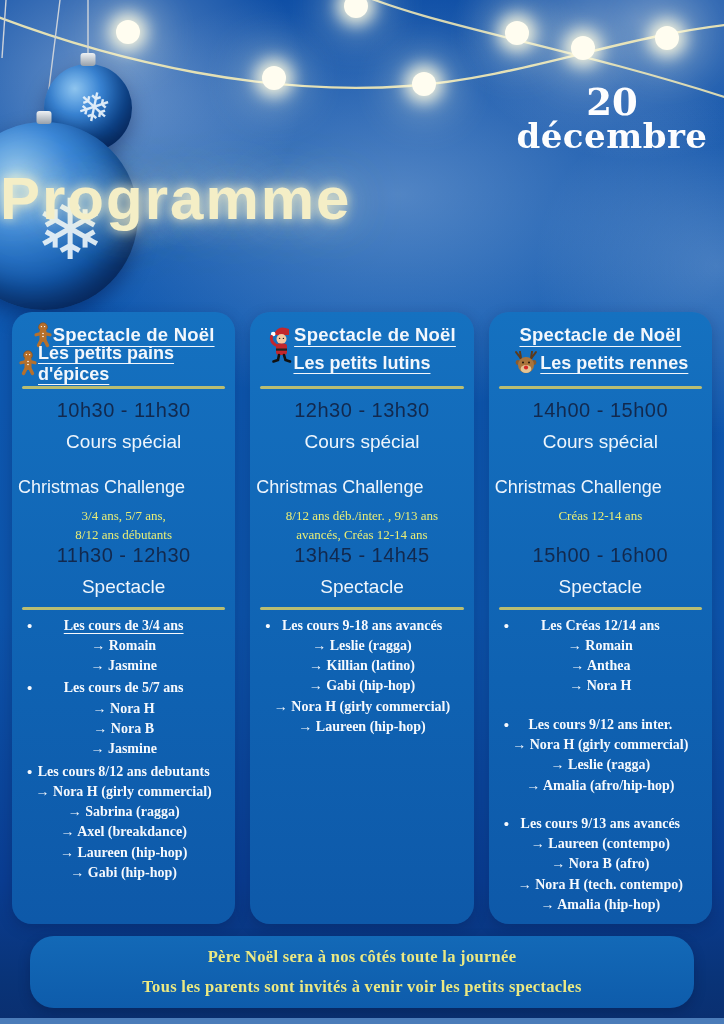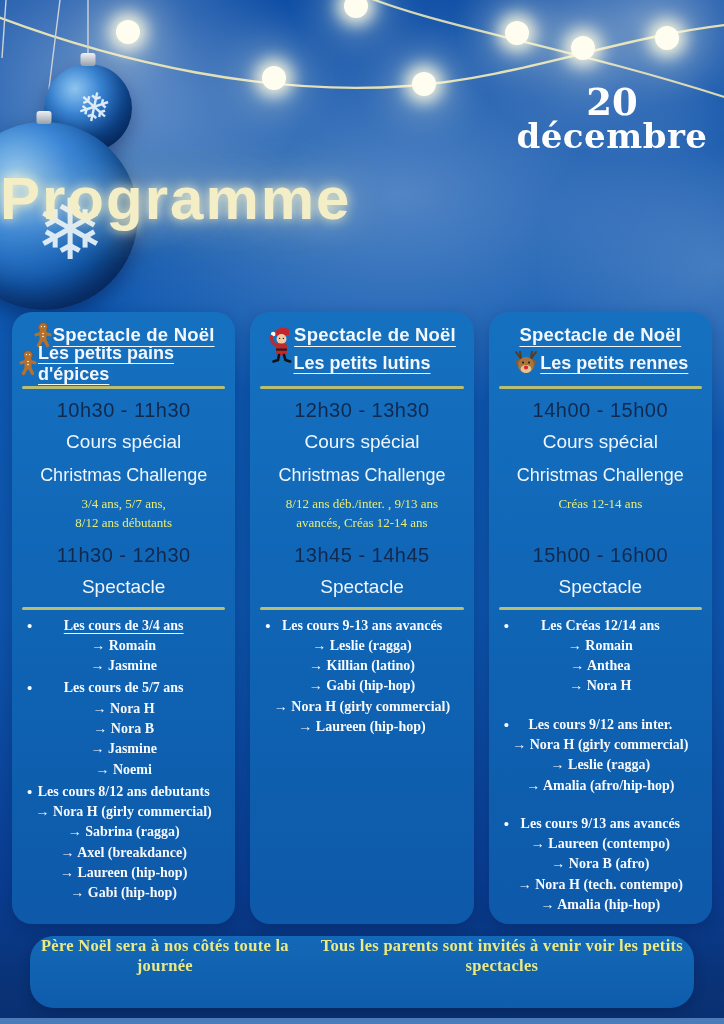--- a/index.html
+++ b/index.html
@@ -42,37 +42,37 @@
   .hdr-row.r2{height:27px;}
   .icon{flex:0 0 auto;display:inline-flex;}
   .elf-wrap{margin-bottom:-20px;}
   .hdr{font-size:18.5px;font-weight:600;color:#f3f7fc;text-decoration:underline;
     text-underline-offset:5px;text-decoration-thickness:1px;letter-spacing:.2px;}
   .hdr2{font-size:18px;font-weight:600;color:#f3f7fc;text-decoration:underline;
     text-underline-offset:4px;text-decoration-thickness:1px;}
   .divider{height:2.5px;background:#b9bd72;border-radius:2px;margin:9px 4px 6px;}
   .time{font-size:20px;font-weight:400;color:#12294e;text-align:center;margin-top:10px;letter-spacing:.5px;}
   .course{font-size:19px;color:#eef5fc;text-align:center;margin-top:9px;}
-  .course2{font-size:18px;color:#eef5fc;text-align:center;margin-top:12px;}
+  .course2{font-size:18px;color:#eef5fc;margin-top:24px;}
   .ages{font-size:13px;color:#e9ed76;text-align:center;margin-top:8px;line-height:1.5;white-space:pre-line;font-family:Liberation Serif, serif;}
   .card-top{height:214px;}
   .spectacle{font-size:19px;color:#eef5fc;text-align:center;margin-top:9px;}
   .groups{margin-top:5px;}
   .group{position:relative;margin-bottom:2px;}
   .c2 .group{margin-bottom:24px;}
   .c3 .group{margin-bottom:18px;}
   .g-head,.dancer{font-family:"Liberation Serif",serif;font-weight:700;color:#f6f9fd;
     font-size:14px;line-height:1.45;text-align:center;}
   .g-head{padding:0 14px;}
   .g-head::before{content:"\2022";position:absolute;left:9px;top:0;font-size:15px;}
   .u{text-decoration:underline;text-underline-offset:3px;}
   
   .footer{position:absolute;left:30px;right:30px;top:936px;height:72px;border-radius:24px;z-index:5;
     background:linear-gradient(180deg,#1369b7,#0e5cab);box-shadow:0 4px 12px rgba(3,20,60,.3);
-    display:flex;flex-direction:row;justify-content:center;gap:10px;}
+    display:flex;flex-direction:column;justify-content:center;gap:10px;}
   .footer div{font-family:"Liberation Serif",serif;font-weight:700;font-size:16.5px;color:#ece982;
     text-align:center;letter-spacing:.3px;}
   .bottom-strip{position:absolute;left:0;bottom:0;width:100%;height:6px;background:#4b7cb9;z-index:6;}
 </style>
 </head>
 <body>
 
 <div class="page">
 
   <svg class="wires" width="724" height="200">
@@ -157,21 +157,20 @@
           <div class="group">
             <div class="g-head u">Les cours de 3/4 ans</div>
             <div class="dancer">→ Romain</div>
             <div class="dancer">→ Jasmine</div>
           </div>
           <div class="group">
             <div class="g-head">Les cours de 5/7 ans</div>
             <div class="dancer">→ Nora H</div>
             <div class="dancer">→ Nora B</div>
             <div class="dancer">→ Jasmine</div>
-            <div class="dancer">→ Noemi</div>
           </div>
           <div class="group">
             <div class="g-head">Les cours 8/12 ans debutants</div>
             <div class="dancer">→ Nora H (girly commercial)</div>
             <div class="dancer">→ Sabrina (ragga)</div>
             <div class="dancer">→ Axel (breakdance)</div>
             <div class="dancer">→ Laureen (hip-hop)</div>
             <div class="dancer">→ Gabi (hip-hop)</div>
           </div>
         </div>
@@ -204,21 +203,21 @@
         <div class="course">Cours spécial</div>
         <div class="course2">Christmas Challenge</div>
         <div class="ages">8/12 ans déb./inter. , 9/13 ans
 avancés, Créas 12-14 ans</div>
       </div>
       <div class="time">13h45 - 14h45</div>
       <div class="spectacle">Spectacle</div>
       <div class="divider"></div>
       <div class="groups">
           <div class="group">
-            <div class="g-head">Les cours 9-13 ans avancés</div>
+            <div class="g-head">Les cours 9-18 ans avancés</div>
             <div class="dancer">→ Leslie (ragga)</div>
             <div class="dancer">→ Killian (latino)</div>
             <div class="dancer">→ Gabi (hip-hop)</div>
             <div class="dancer">→ Nora H (girly commercial)</div>
             <div class="dancer">→ Laureen (hip-hop)</div>
           </div>
         </div>
     </section>
 
     <section class="card c3">

